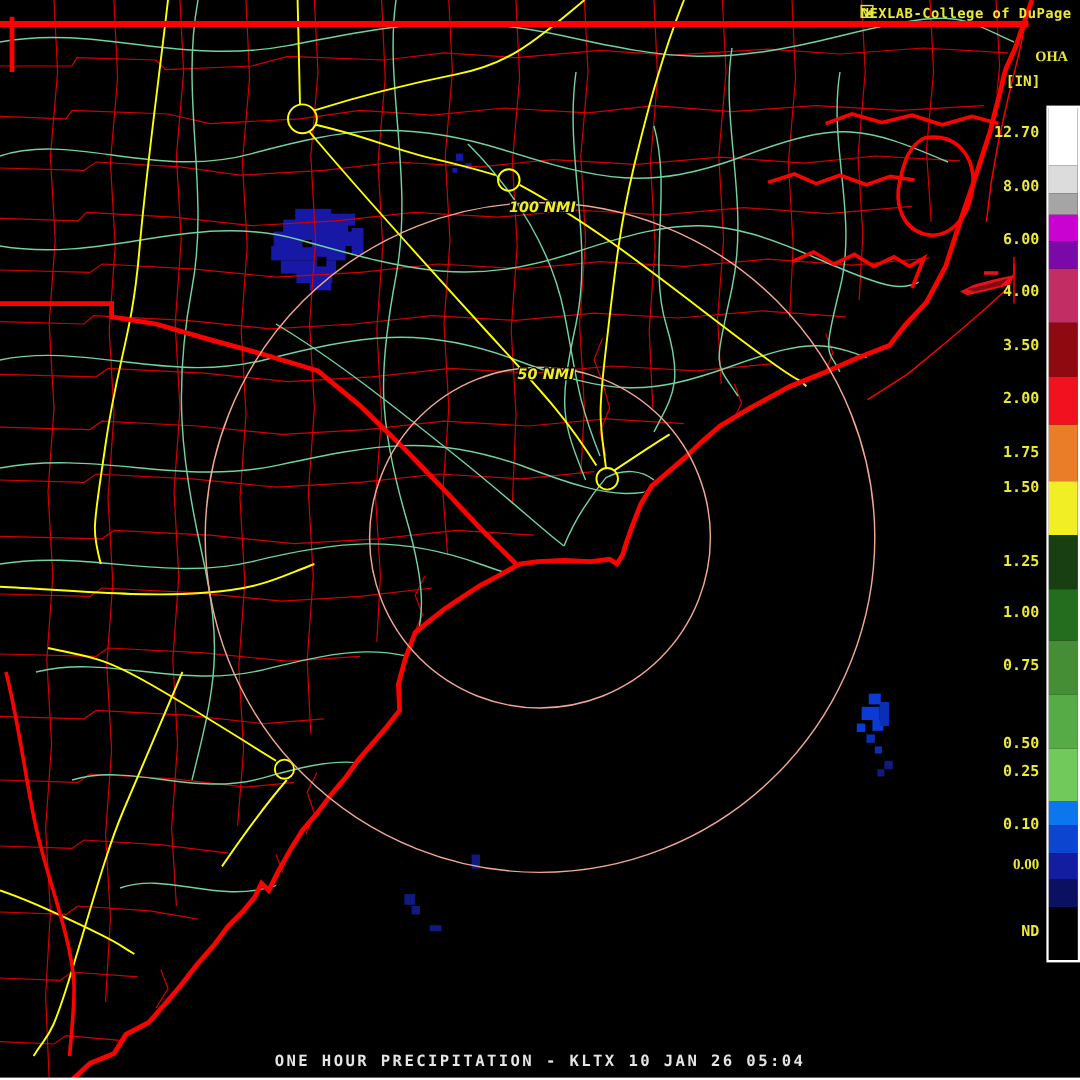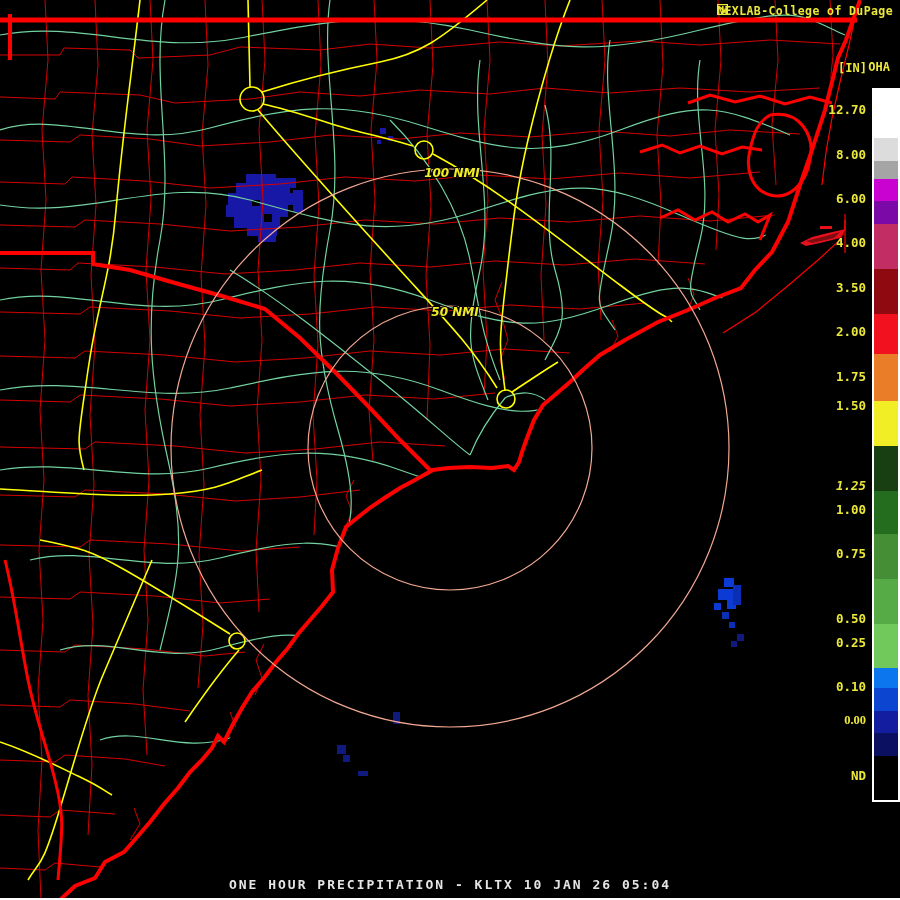--- a/index.html
+++ b/index.html
@@ -2,21 +2,21 @@
 <html><head>
 <meta charset="utf-8">
 <style>
   html,body{margin:0;padding:0;background:#000;}
   #app{position:relative;width:900px;height:900px;background:#000;overflow:hidden;
        font-family:"DejaVu Sans Mono","Liberation Mono",monospace;}
   svg{position:absolute;top:0;left:0;}
   .brand{position:absolute;top:4px;right:7px;color:#ece83a;font-size:11.5px;font-weight:bold;
          letter-spacing:.4px;display:flex;align-items:center;gap:4px;}
   .prod{position:absolute;color:#ece83a;font-size:12px;font-weight:bold;}
-  #prod-code{top:60px;right:10px;}
+  #prod-code{top:40px;right:10px;font-family:Liberation Serif, serif;}
   #prod-units{top:61px;right:33px;}
   #legend-bar{position:absolute;top:88px;left:872px;width:24px;border:2px solid #fff;background:#000;}
   #legend-bar .seg{width:100%;}
   .leg-label{position:absolute;right:34px;color:#ece83a;font-size:12.5px;font-weight:bold;
              white-space:pre;}
   .caption{position:absolute;bottom:8px;width:100%;text-align:center;color:#e5e5e5;
            font-size:13px;font-weight:bold;letter-spacing:2px;}
   .bottom-line{position:absolute;bottom:0;left:0;width:100%;height:2px;background:#fff;}
   .ring-label{font-family:"DejaVu Sans","Liberation Sans",sans-serif;font-style:italic;
               font-weight:bold;font-size:12px;fill:#f2ee25;paint-order:stroke;stroke:#000;stroke-width:2px;}
@@ -221,21 +221,21 @@
     </div>
   <div id="legend-labels">
       <div class="leg-label" style="top: 102.2px;">12.70</div>
       <div class="leg-label" style="top: 146.6px;">8.00</div>
       <div class="leg-label" style="top: 191px;">6.00</div>
       <div class="leg-label" style="top: 235.4px;">4.00</div>
       <div class="leg-label" style="top: 279.8px;">3.50</div>
       <div class="leg-label" style="top: 324.2px;">2.00</div>
       <div class="leg-label" style="top: 368.6px;">1.75</div>
       <div class="leg-label" style="top: 398px; text-align: center;">1.50</div>
-      <div class="leg-label" style="top: 478px; font-style: italic;">1.25</div>
+      <div class="leg-label" style="top: 460px;">1.25</div>
       <div class="leg-label" style="top: 501.8px;">1.00</div>
       <div class="leg-label" style="top: 546.2px; margin-left: 11px;">0.75</div>
       <div class="leg-label" style="top: 590.6px; margin-top: 20px;">0.50</div>
       <div class="leg-label" style="top: 635px;">0.25</div>
       <div class="leg-label" style="top: 679.4px;">0.10</div>
       <div class="leg-label" style="top: 713px; font-family: Liberation Serif, serif;">0.00</div>
       <div class="leg-label" style="top: 768.2px;">ND</div>
     </div>
 
   <div class="caption">ONE HOUR PRECIPITATION - KLTX 10 JAN 26 05:04</div>

